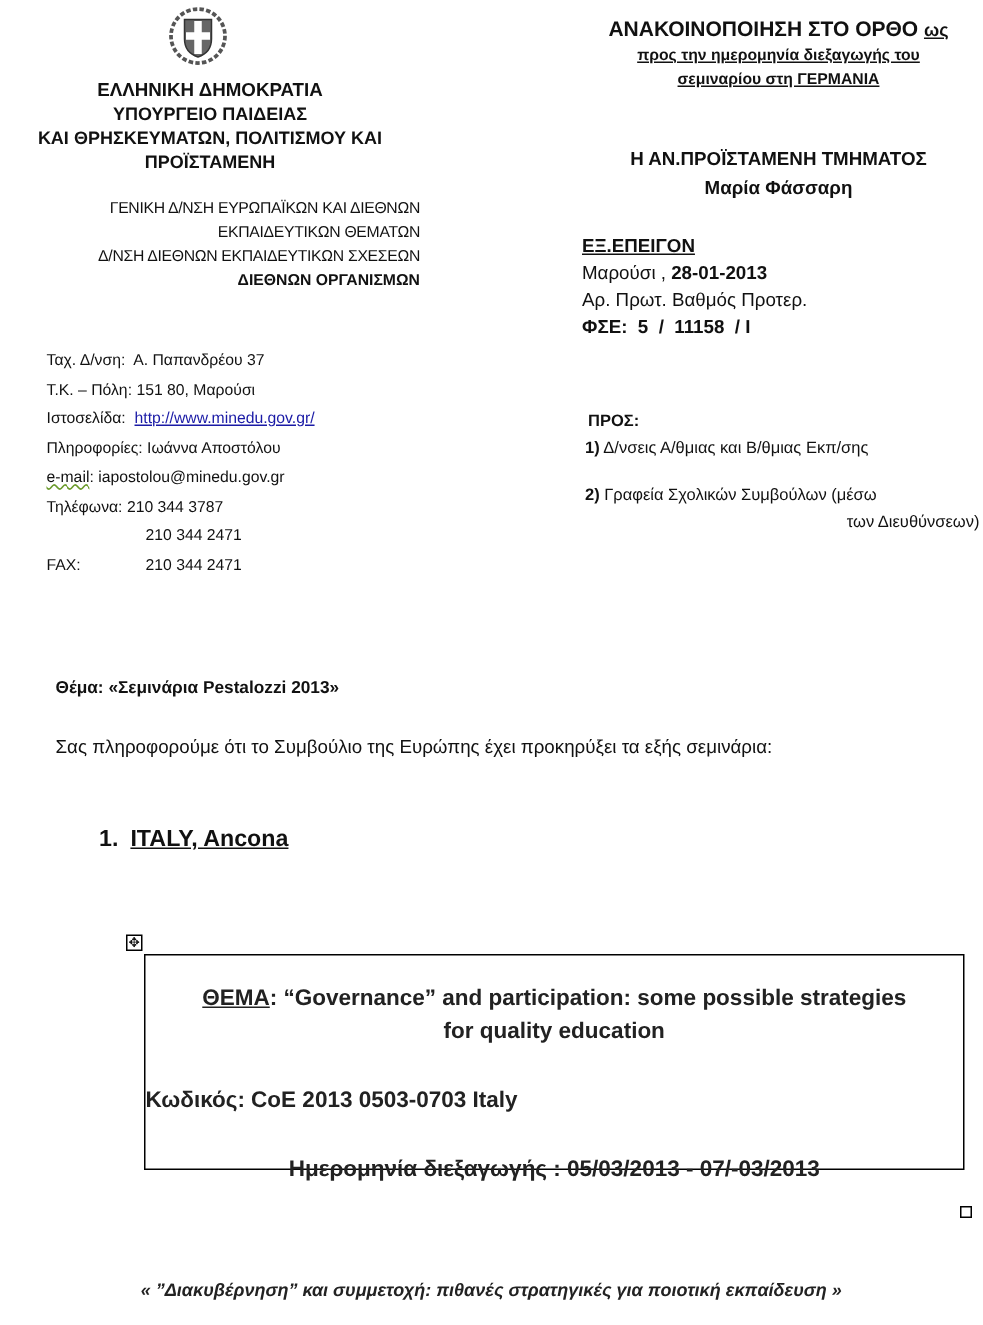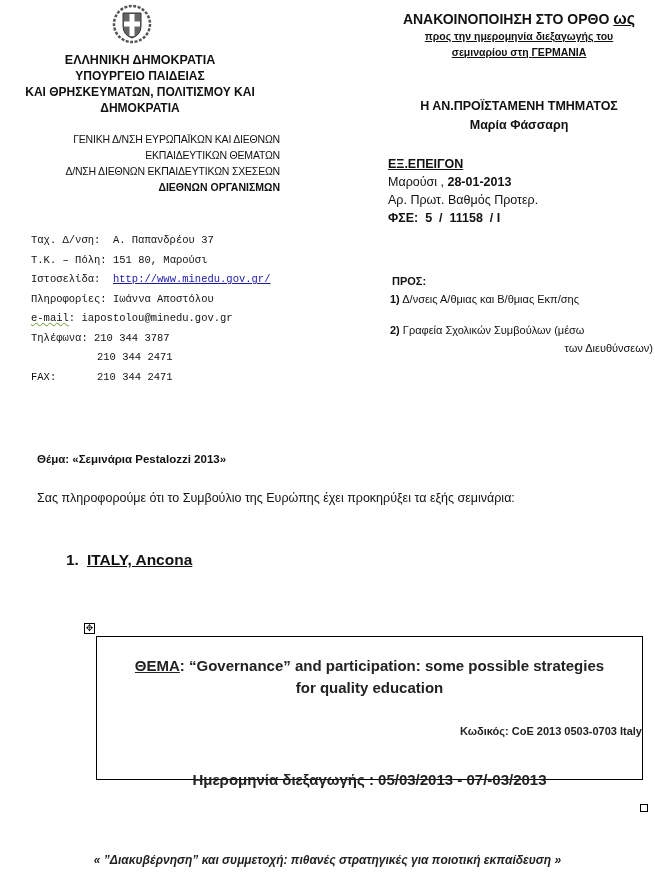--- a/index.html
+++ b/index.html
@@ -12,29 +12,29 @@
 
   
   #emblem { left: 112px; top: 4px; width: 40px; height: 40px; }
   #left-head { left: 0; top: 52px; width: 280px; }
   #left-head .l1 { font-size: 12.5px; font-weight: bold; line-height: 16px; }
   #left-head .l2 { font-size: 12px; font-weight: bold; line-height: 16px; }
   #left-sub { left: 0; top: 131px; width: 280px; text-align: right; }
   #left-sub .s { font-size: 10.5px; line-height: 16px; letter-spacing: -0.2px; }
   #left-sub .sb { font-size: 10.5px; line-height: 16px; font-weight: bold; }
 
-  #contact { left: 31px; top: 231px; width: 260px; font-size: 10.5px; line-height: 19.5px; font-family: Liberation Mono, monospace; }
+  #contact { left: 31px; top: 231px; width: 260px; font-size: 10.5px; line-height: 19.5px; }
   #contact .row { white-space: pre; }
   #contact a { color: #1a1aa6; text-decoration: underline; }
   #contact .squig { text-decoration: underline wavy #6a9a2a; text-decoration-thickness: 1px; }
 
   
   #right-head { left: 388px; top: 10px; width: 262px; }
   #right-head .t1 { font-size: 14px; font-weight: bold; line-height: 18px; }
-  #right-head .t1 .ws { font-size: 16px; text-decoration: underline; }
+  #right-head .t1 .ws { font-size: 12px; text-decoration: underline; }
   #right-head .t2 { font-size: 10.5px; font-weight: bold; line-height: 16px; text-decoration: underline; }
   #right-head .t3 { font-size: 10.5px; font-weight: bold; line-height: 15px; }
 
   #signer { left: 388px; top: 97px; width: 262px; }
   #signer .s1 { font-size: 12.5px; font-weight: bold; line-height: 19px; }
 
   #protocol { left: 388px; top: 155px; width: 260px; font-size: 12.5px; line-height: 18px; }
 
   #recipients { left: 388px; top: 272px; width: 265px; font-size: 11px; line-height: 18px; }
   #recipients .hdr { font-weight: bold; margin-left: 4px; }
@@ -44,21 +44,21 @@
 
   
   #subject { left: 37px; top: 453px; font-size: 11.5px; font-weight: bold; }
   #intro { left: 37px; top: 491px; font-size: 12.5px; }
   #section1 { left: 66px; top: 551px; font-size: 15.5px; font-weight: bold; }
   #section1 .num { margin-right: 8px; }
 
   #move-handle { left: 84px; top: 623px; width: 11px; height: 11px; border: 1px solid #000; font-size: 9px; line-height: 9px; text-align: center; background: #fff; }
   #info-box { left: 96px; top: 636px; width: 547px; height: 144px; border: 1.3px solid #000; }
   #info-box .theme { position: absolute; left: 0; top: 18px; width: 100%; text-align: center; font-size: 15px; font-weight: bold; line-height: 22px; color: #222; }
-  #info-box .code { position: absolute; left: 0; top: 88px; width: 100%; text-align: right; font-size: 11px; font-weight: bold; color: #222; }
+  #info-box .code { position: absolute; left: 0; top: 88px; width: 100%; text-align: left; font-size: 15px; font-weight: bold; color: #222; }
   #info-box .date { position: absolute; left: 0; top: 134px; width: 100%; text-align: center; font-size: 15px; font-weight: bold; color: #222; }
   #resize-handle { left: 640px; top: 804px; width: 8px; height: 8px; border: 1px solid #000; background: #fff; }
 
   #greek-title { left: 0; top: 853px; width: 655px; text-align: center; font-size: 12px; font-weight: bold; font-style: italic; color: #222; }
 </style>
 </head>
 <body>
 
 <div id="emblem" class="abs">
   <svg width="40" height="40" viewBox="0 0 40 40">
@@ -66,21 +66,21 @@
     <path d="M11 9 H29 V22 Q29 31 20 34 Q11 31 11 22 Z" fill="#666" stroke="#333" stroke-width="1"></path>
     <rect x="17.5" y="10" width="5" height="22" fill="#fff"></rect>
     <rect x="12" y="17.5" width="16" height="5" fill="#fff"></rect>
   </svg>
 </div>
 
 <div id="left-head" class="abs center">
   <div class="l1">ΕΛΛΗΝΙΚΗ ΔΗΜΟΚΡΑΤΙΑ</div>
   <div class="l2">ΥΠΟΥΡΓΕΙΟ  ΠΑΙΔΕΙΑΣ</div>
   <div class="l2">ΚΑΙ ΘΡΗΣΚΕΥΜΑΤΩΝ, ΠΟΛΙΤΙΣΜΟΥ ΚΑΙ</div>
-  <div class="l2">ΔΗΜΟΚΡΑΤΙΑ</div>
+  <div class="l2">ΠΡΟΪΣΤΑΜΕΝΗ</div>
 </div>
 <div id="left-sub" class="abs center">
   <div class="s">ΓΕΝΙΚΗ Δ/ΝΣΗ ΕΥΡΩΠΑΪΚΩΝ ΚΑΙ ΔΙΕΘΝΩΝ</div>
   <div class="s">ΕΚΠΑΙΔΕΥΤΙΚΩΝ ΘΕΜΑΤΩΝ</div>
   <div class="s">Δ/ΝΣΗ ΔΙΕΘΝΩΝ ΕΚΠΑΙΔΕΥΤΙΚΩΝ ΣΧΕΣΕΩΝ</div>
   <div class="sb">ΔΙΕΘΝΩΝ ΟΡΓΑΝΙΣΜΩΝ</div>
 </div>
 
 <div id="contact" class="abs">
   <div class="row"><span>Ταχ. Δ/νση:</span><span>  Α. Παπανδρέου 37</span></div>

